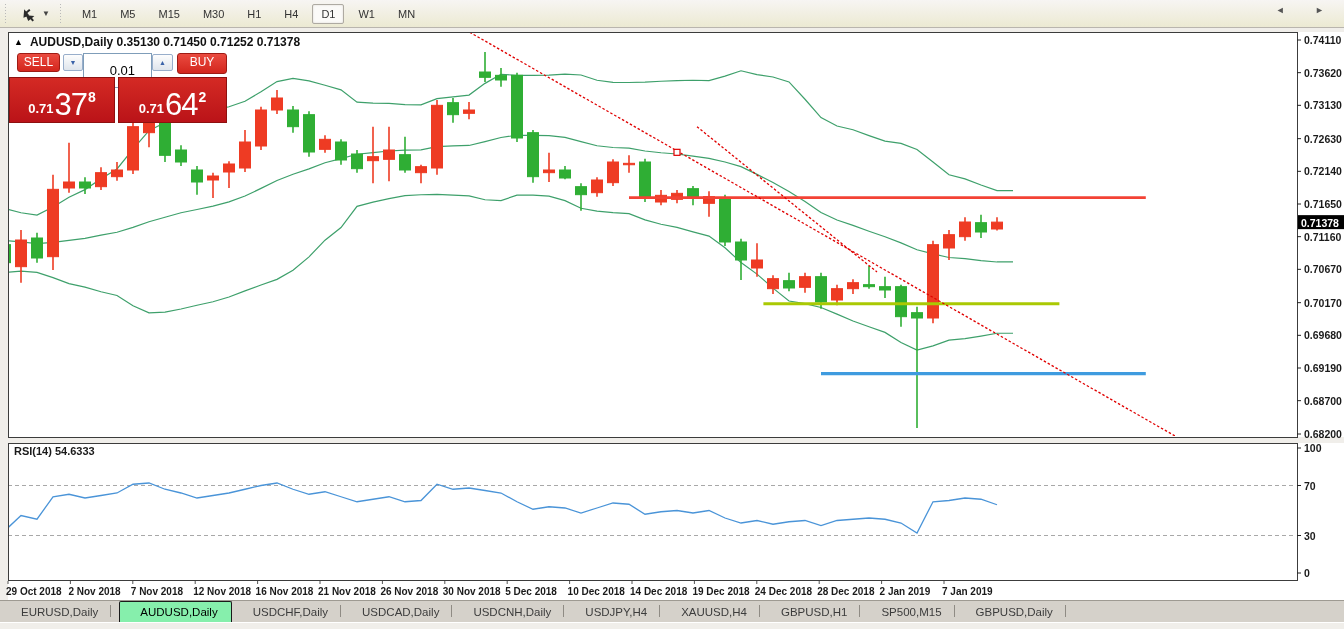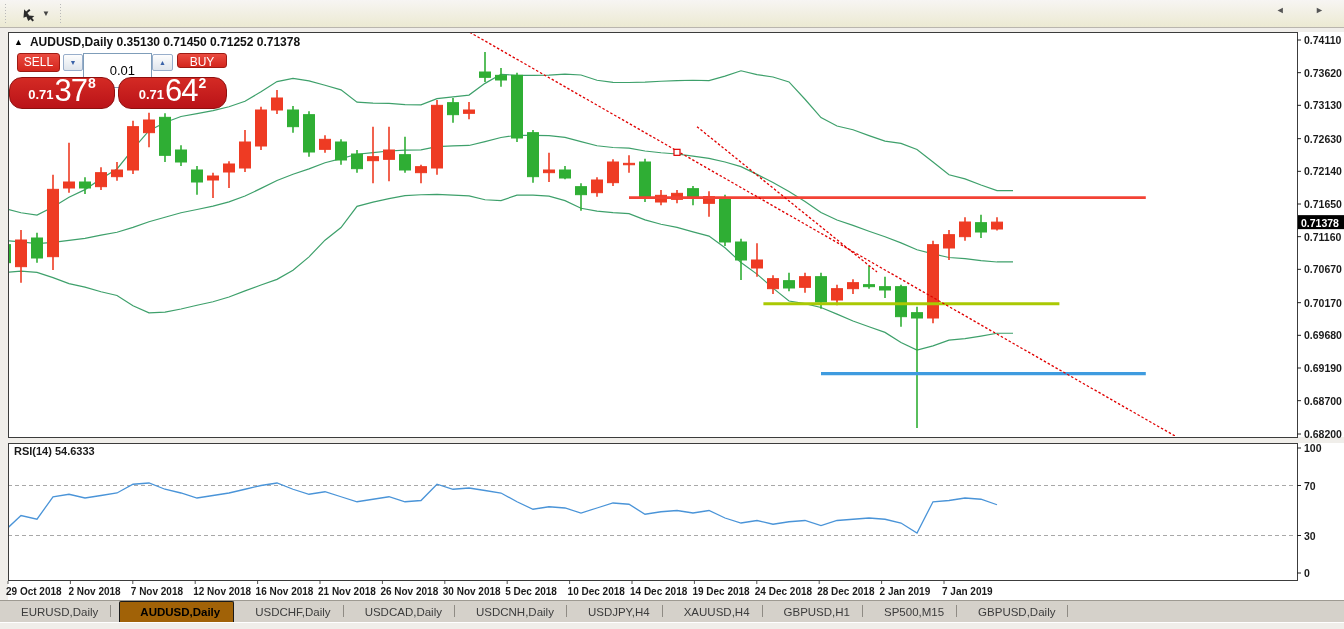--- a/index.html
+++ b/index.html
@@ -25,42 +25,42 @@
 
   
   #chart-header { position:absolute; left:14px; top:35px; font-size:12px; font-weight:bold; color:#111; display:flex; align-items:center; }
   #collapse-arrow { font-size:9px; margin-right:7px; color:#000; }
 
   
   #trade-panel { position:absolute; left:10px; top:51px; width:220px; height:66px; }
   #trade-panel .btn { position:absolute; color:#fff; font-size:12px; text-align:center;
     background:linear-gradient(#ea4b40,#d3261d); border:1px solid #9f1b14; border-radius:3px; line-height:17px; }
   #sell-btn { left:7px; top:2px; width:43px; height:19px; }
-  #buy-btn { left:167px; top:2px; width:50px; height:15px; }
+  #buy-btn { left:167px; top:2px; width:50px; height:21px; }
   .spin-btn { position:absolute; top:3px; width:20px; height:17px; background:linear-gradient(#fdfdfd,#dfe5ec);
     border:1px solid #98aecb; border-radius:2px; color:#3a62a8; font-size:7px; text-align:center; line-height:16px; }
   #vol-down { left:53px; }
   #vol-up { left:142px; width:21px; }
   #vol-field { position:absolute; left:73px; top:2px; width:69px; height:35px; background:#fff; border:1px solid #7f9db9;
     font-size:13px; color:#000; text-align:right; padding-right:16px; font-family:"Liberation Sans",sans-serif; }
-  .price-box { position:absolute; top:26px; height:32px; color:#fff;
-    background:linear-gradient(#d42a24,#ba1318); border:1px solid #8e100f; border-radius:13px;
+  .price-box { position:absolute; top:26px; height:46px; color:#fff;
+    background:linear-gradient(#d42a24,#ba1318); border:1px solid #8e100f; border-radius:0;
     display:flex; align-items:flex-end; justify-content:center; padding-bottom:3px; }
   #sell-box { left:-1px; width:106px; }
   #buy-box { left:108px; width:109px; }
   .p-small { font-size:13px; font-weight:bold; margin-bottom:3px; }
   .p-big { font-size:31px; font-weight:400; line-height:28px; letter-spacing:-1px; margin:0 1px; }
   .p-sup { font-size:14px; font-weight:bold; margin-bottom:14px; }
 
   
   #tabbar { position:absolute; left:0; top:600px; width:1344px; height:22px; background:#d5d1ca;
     border-top:1px solid #9e9a92; display:flex; align-items:stretch; font-size:11.5px; color:#3c3c3c; }
   .tab { padding:0 13px; line-height:20px; position:relative; display:flex; align-items:center;margin-left:8px; }
   .tab .sep { position:absolute; right:0; top:4px; height:12px; width:1px; background:#8f8b84; }
-  .tab.active { background:#a16207; border:1px solid #1a1a1a; border-bottom:none; font-weight:bold; color:#000;
+  .tab.active { background:#86efac; border:1px solid #1a1a1a; border-bottom:none; font-weight:normal; color:#000;
     border-radius:2px 2px 0 0; z-index:2;padding-left:20px; }
   #tab-scroll { position:absolute; right:6px; top:5px; font-size:9px; color:#555; letter-spacing:14px; }
   #bottom-strip { position:absolute; left:0; top:622px; width:1344px; height:7px; background:#f0eeea; border-top:1px solid #fff; }
 </style>
 </head>
 <body>
 
 <div id="stage">
 
   <div id="toolbar">
@@ -68,20 +68,31 @@
     <span id="tool-icon">
       <svg width="22" height="18" viewBox="0 0 22 18">
         <g fill="#2b2b2b">
           <path d="M3 10 L9 4 L9 7 L13 7 L13 9 L9 9 L9 12 Z" transform="rotate(-40 8 8)"></path>
           <path d="M10 8 L16 14 L13 14 L13 17 L11 17 L11 14 L8 14 Z" transform="rotate(-40 12 12)"></path>
         </g>
       </svg>
     </span>
     <span id="tool-caret">▼</span>
     <span class="grip g2"></span>
+    <div class="tf-wrap" id="tf-wrap">
+        <div class="tf-btn">M1</div>
+        <div class="tf-btn">M5</div>
+        <div class="tf-btn">M15</div>
+        <div class="tf-btn">M30</div>
+        <div class="tf-btn">H1</div>
+        <div class="tf-btn">H4</div>
+        <div class="tf-btn active">D1</div>
+        <div class="tf-btn">W1</div>
+        <div class="tf-btn">MN</div>
+      </div>
   </div>
 
   <svg id="chart-svg" width="1344" height="601">
       <rect x="0" y="0" width="1344" height="601" fill="#f0eeea"></rect>
       <rect x="8" y="4" width="1336" height="596" fill="#ffffff"></rect>
       <rect x="0" y="409" width="1344" height="6" fill="#f0eeea"></rect>
       <rect x="0" y="0" width="8" height="601" fill="#f0eeea"></rect>
       <defs>
         <clipPath id="mainClip">
           <rect x="9" y="5" width="1287" height="403"></rect>

